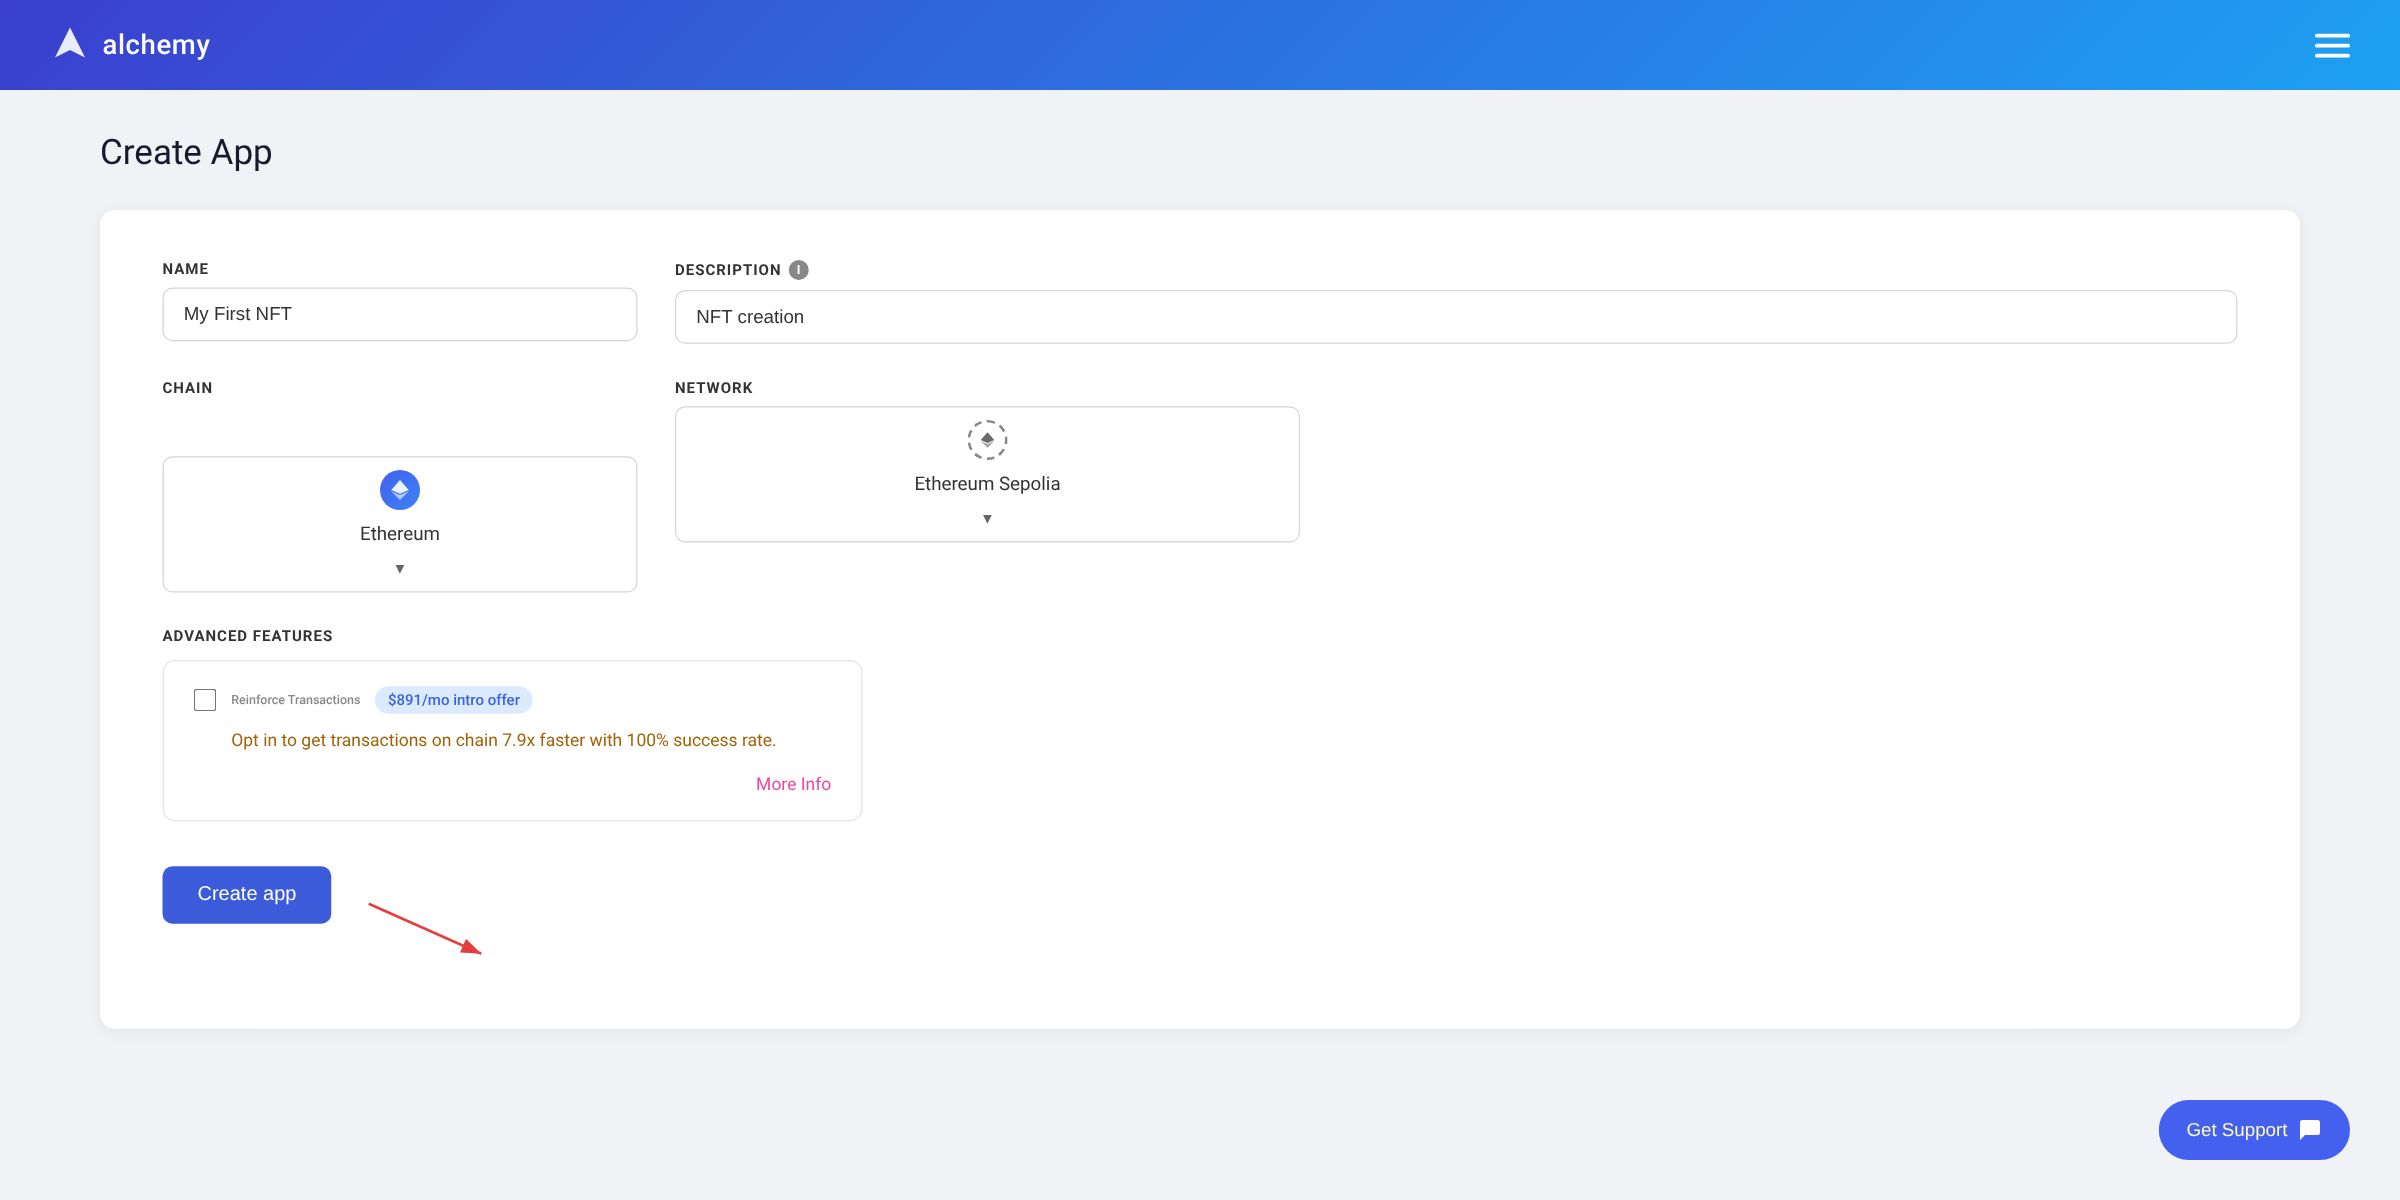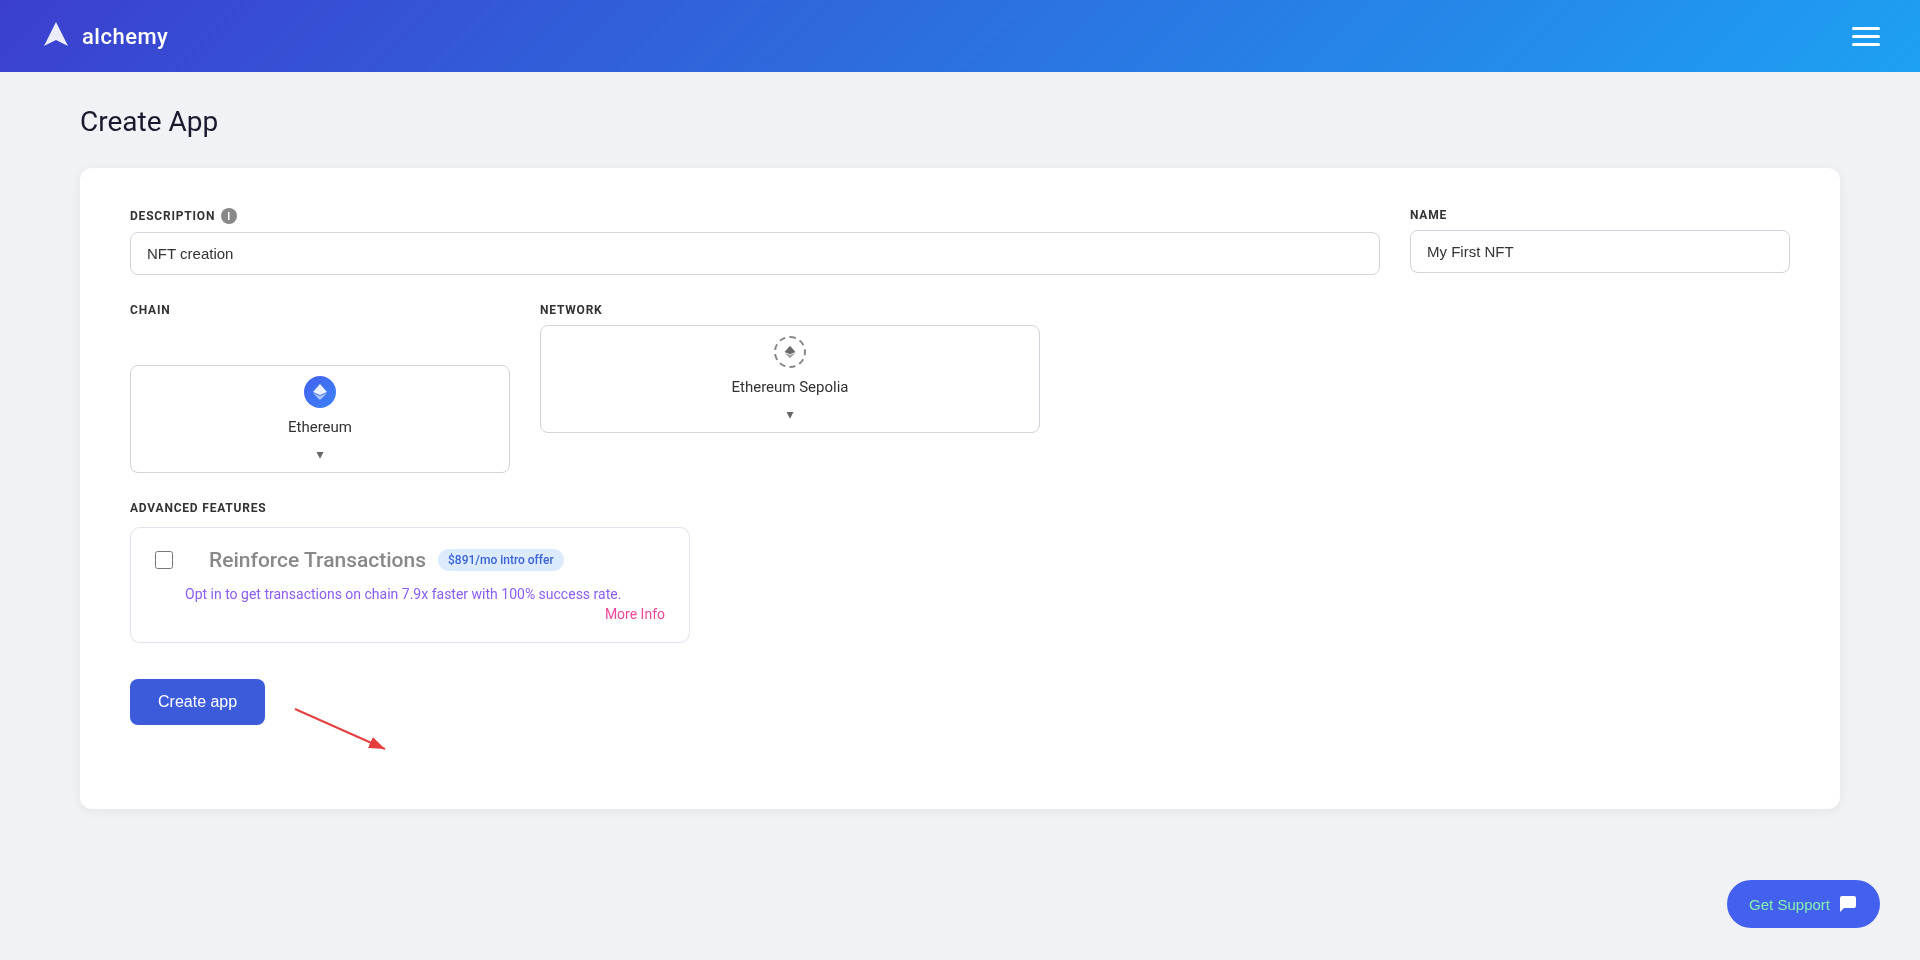--- a/index.html
+++ b/index.html
@@ -193,38 +193,37 @@
     }
     .feature-checkbox {
       width: 18px;
       height: 18px;
       border: 1.5px solid #aaa;
       border-radius: 3px;
       cursor: pointer;
       flex-shrink: 0;
     }
     .feature-name {
-      font-size: 21px;
+      font-size: 10px;
       font-weight: 500;
       color: #888;
-      margin-left: 24px;
     }
     .feature-badge {
       background: #dbeafe;
       color: #3b64d8;
       font-size: 12px;
       font-weight: 500;
       padding: 4px 10px;
       border-radius: 20px;
     }
     .feature-description {
       font-size: 14px;
-      color: #8b5cf6;
+      color: #a16207;
       line-height: 1.5;
-      margin-bottom: 1px;
+      margin-bottom: 16px;
       padding-left: 30px;
     }
     .more-info-link {
       font-size: 14px;
       color: #ec4899;
       cursor: pointer;
       padding-left: 30px;
       display: block;
       text-decoration: none;
       text-align: right;
@@ -251,21 +250,21 @@
     .arrow-svg {
       margin-top: 20px;
     }
 
     
     .get-support {
       position: fixed;
       bottom: 32px;
       right: 40px;
       background: #4361ee;
-      color: #86efac;
+      color: #fef9c3;
       border: none;
       border-radius: 30px;
       padding: 14px 22px;
       font-size: 15px;
       font-weight: 500;
       cursor: pointer;
       display: flex;
       align-items: center;
       gap: 8px;
     }
@@ -290,30 +289,30 @@
     <span></span>
   </div>
 </header>
 
 <main class="main-content">
   <h1 class="page-title">Create App</h1>
 
   <div class="form-card">
 
     <div class="form-row">
+      <div class="form-group name-group">
+        <label class="form-label">NAME</label>
+        <input class="form-input" type="text" value="My First NFT" style="">
+      </div>
       <div class="form-group description-group">
         <label class="form-label">
           <span>DESCRIPTION</span>
           <span class="info-icon">i</span>
         </label>
         <input class="form-input" type="text" value="NFT creation" style="">
-      </div>
-      <div class="form-group name-group">
-        <label class="form-label">NAME</label>
-        <input class="form-input" type="text" value="My First NFT" style="">
       </div>
     </div>
 
     <div class="form-row">
       <div class="form-group chain-group">
         <label class="form-label">CHAIN</label>
         <div class="select-wrapper">
           <div class="chain-icon">
             <svg width="18" height="18" viewBox="0 0 18 18" fill="none">
               <polygon points="9,1 16,9 9,12 2,9" fill="white" opacity="0.9"></polygon>

